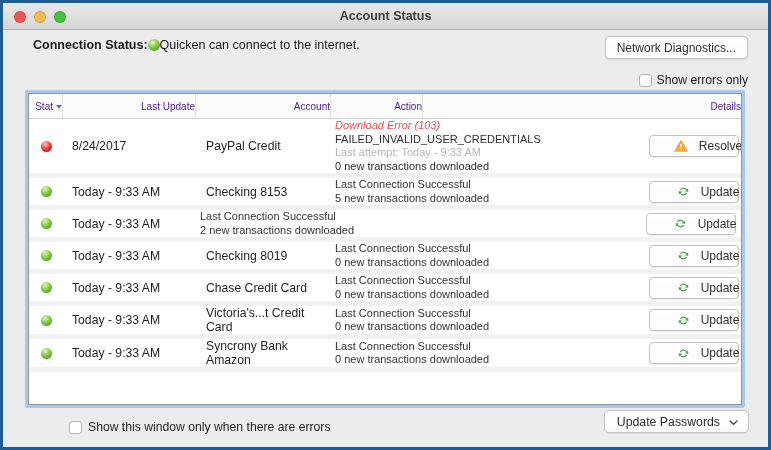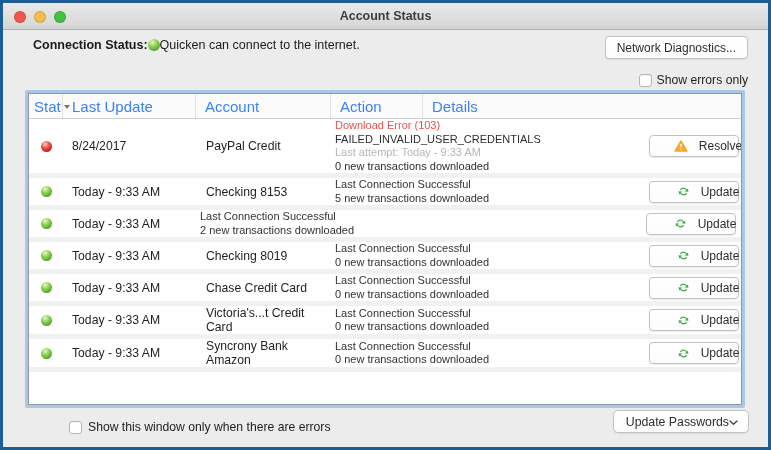--- a/index.html
+++ b/index.html
@@ -46,22 +46,22 @@
   }
   .cb-label { font-size:12.2px; color:#1e1e1e; }
   
   .table-ring {
     position:absolute; left:22px; right:23px; top:87px; height:318px;
     border:3px solid #a9c7e8; border-radius:2px; background:#a9c7e8;
   }
   .table-inner { width:100%; height:100%; border:1px solid #93969b; background:#fff; overflow:hidden; }
   .thead { display:flex; height:25px; background:#fbfbfb; border-bottom:1px solid #cfcfcf; }
   .th {
-    display:flex; align-items:center; font-size:15px; color:#3b82f6;
-    border-right:1px solid #e1e1e1; padding-left:9px;
+    display:flex; align-items:center; font-size:10px; color:#4c1d95;
+    border-right:1px solid #e1e1e1; padding-left:9px;justify-content:flex-end;
   }
   .th:last-child { border-right:none; }
   .c-stat { width:34px; flex:none; }
   .c-update { width:133px; flex:none; }
   .c-account { width:135px; flex:none; }
   .c-details { width:318px; flex:none; }
   .c-action { flex:1; }
   .th.c-stat { padding-left:5px; }
   .sort-arrow {
     width:0; height:0; margin-left:3px; margin-top:1px;
@@ -69,32 +69,32 @@
     border-top:4.5px solid #6f7276;
   }
   .trow { display:flex; align-items:center; min-height:31px; border-bottom:5px solid #f0f1f1; background:#fff; }
   .trow.error-row { min-height:57px; }
   .cell { font-size:12.2px; color:#1f1f1f; }
   .cell.c-stat { display:flex; justify-content:center; }
   .cell.c-update { padding-left:9px; }
   .cell.c-account { padding-left:10px; }
   .cell.c-details { padding-left:4px; font-size:11px; line-height:13.5px; color:#333; }
   .cell.c-action { display:flex; justify-content:flex-end; padding-right:5px; }
-  .err-title { color:#e8534e; }
+  .err-title { color:#e8534e;font-style:italic; }
   .err-code { color:#2e2e30; }
   .err-muted { color:#b6b6b8; }
   .act-btn {
     width:90px; height:22px; display:flex; align-items:center; justify-content:center; gap:11px;padding-left:28px;
   }
   .act-btn .icon { display:flex; align-items:center; }
   
   .footer-check { position:absolute; left:23px; bottom:13px; display:flex; align-items:center; gap:6px;margin-left:43px; }
   .pw-btn {
     position:absolute; right:19px; bottom:14px; height:23px; padding:0 10px 0 12px;
-    border-radius:5px; display:flex; align-items:center; font-size:12.3px;
+    border-radius:5px; display:flex; align-items:center; gap:9px; font-size:12.3px;
   }
 </style>
 </head>
 <body>
 
 <div class="window">
 
   <div class="titlebar">
     <div class="lights">
       <span class="light red"></span>

